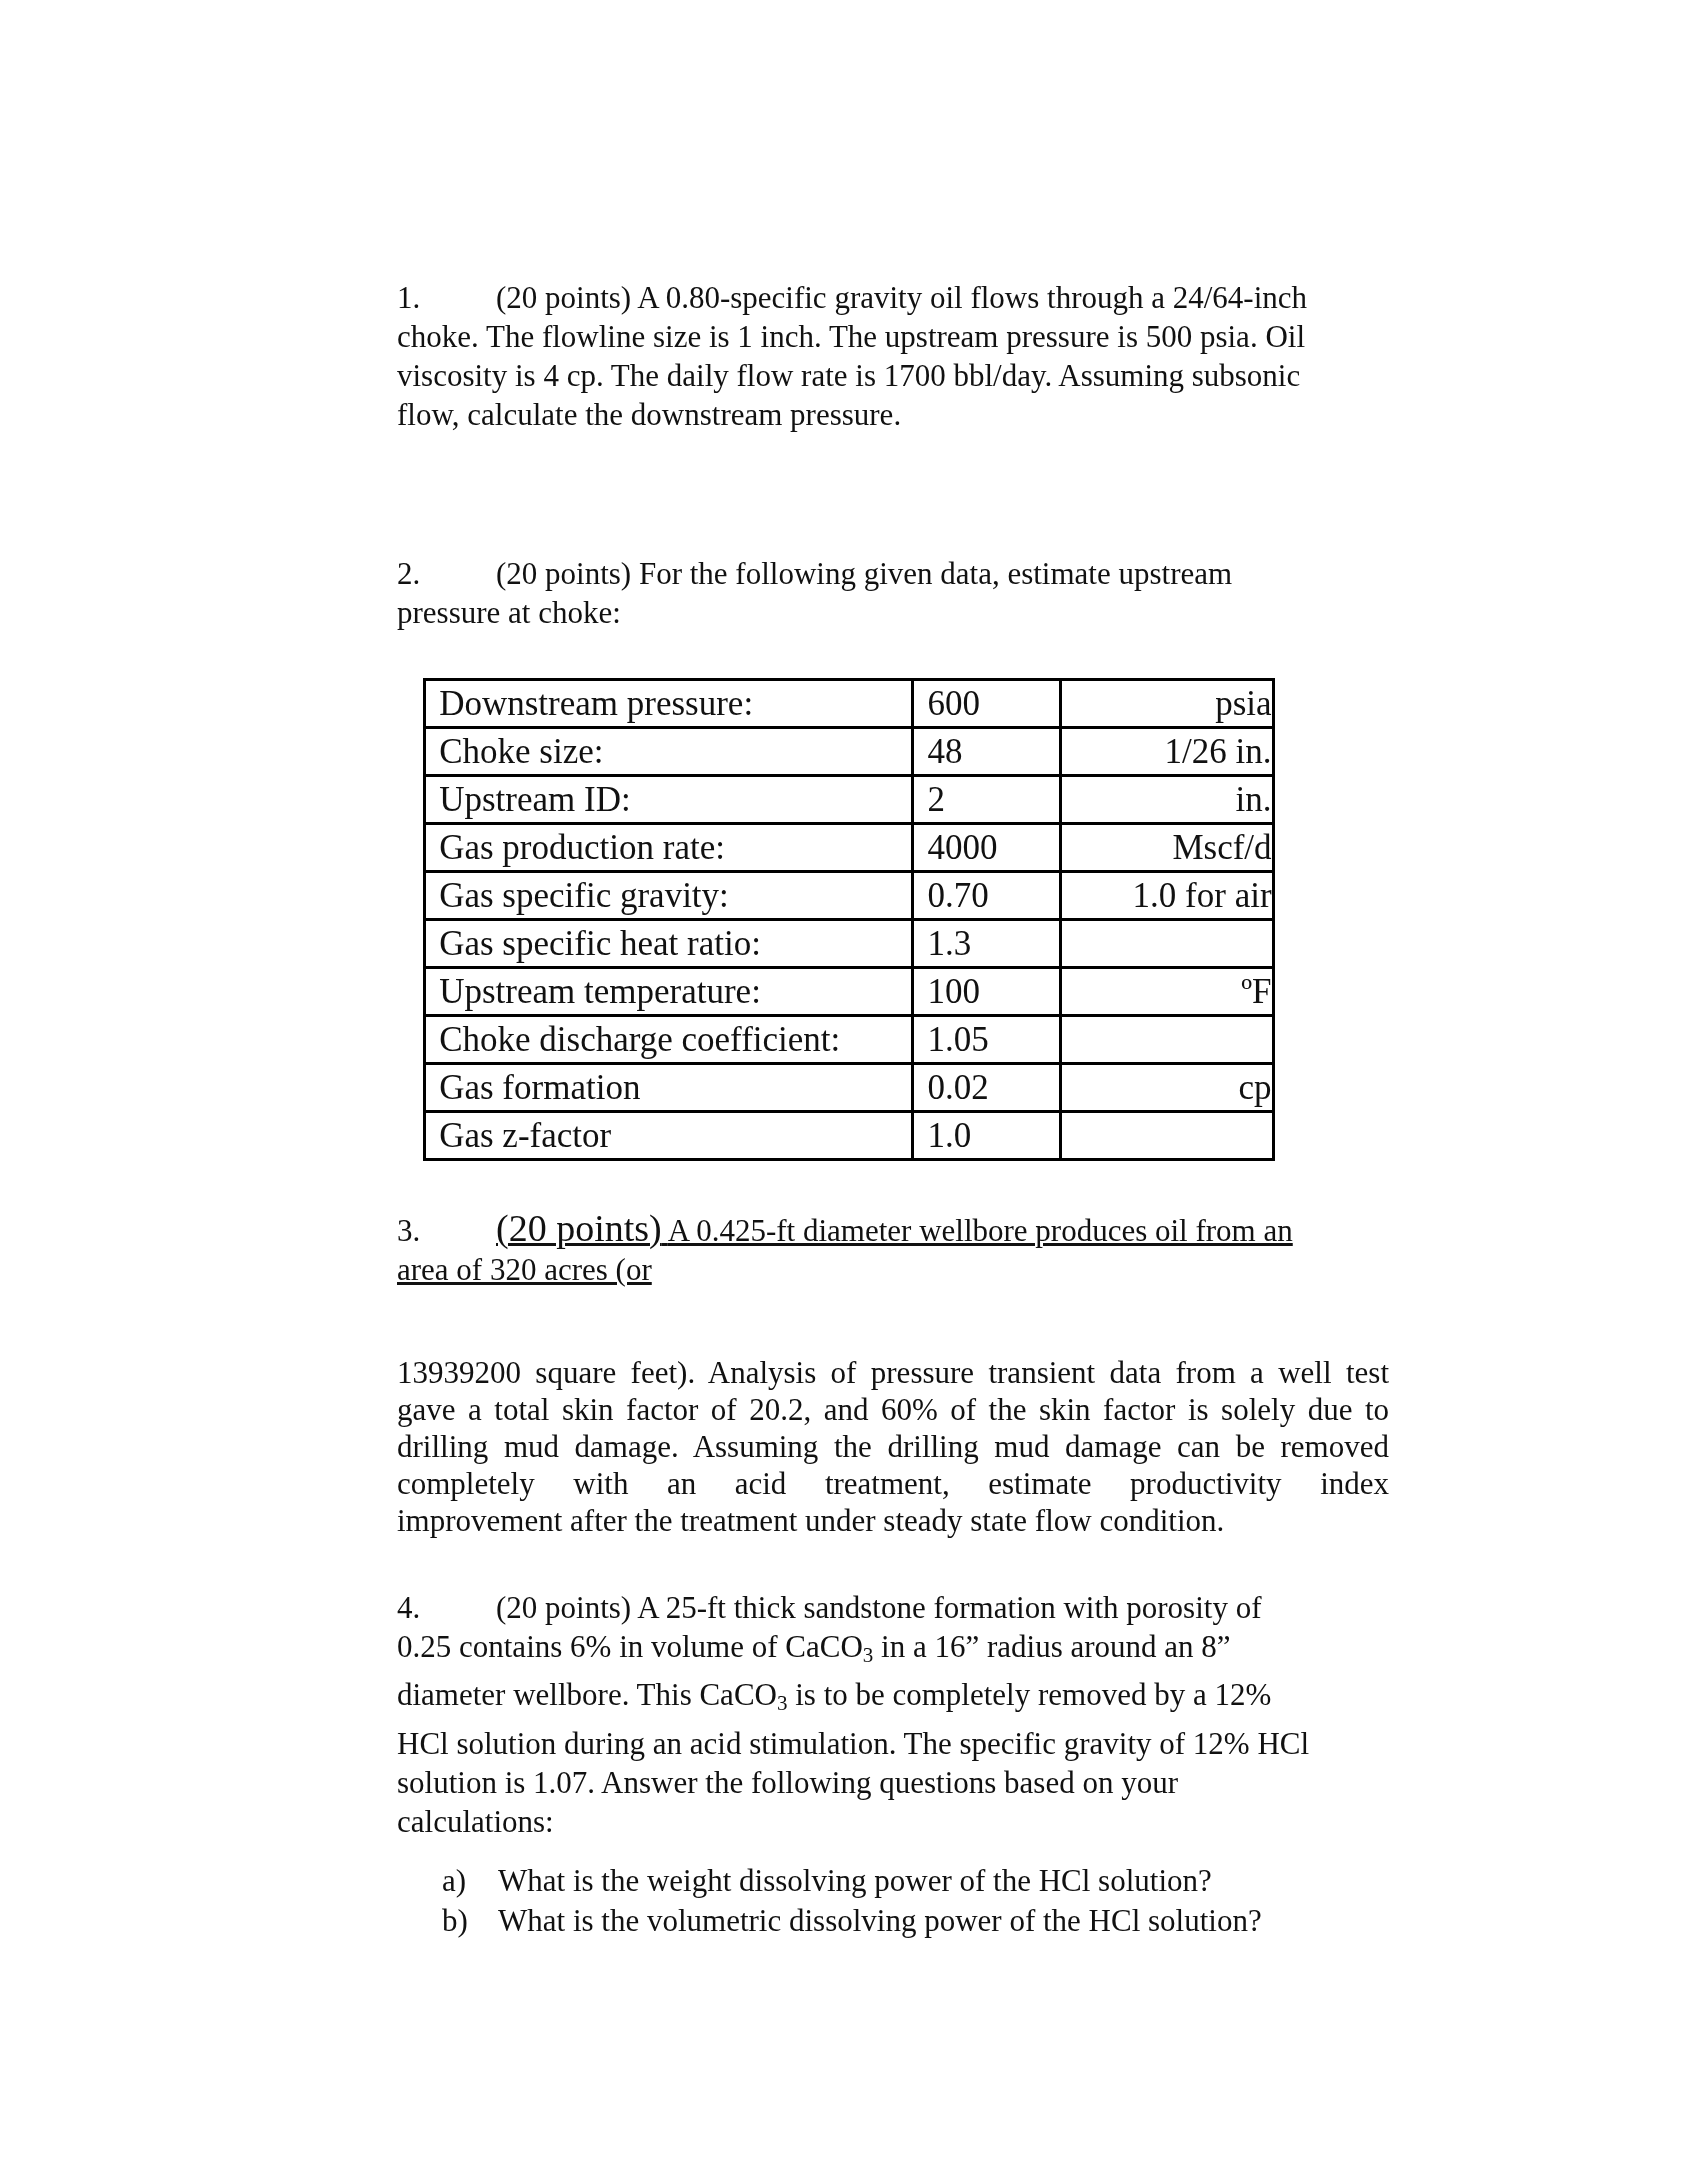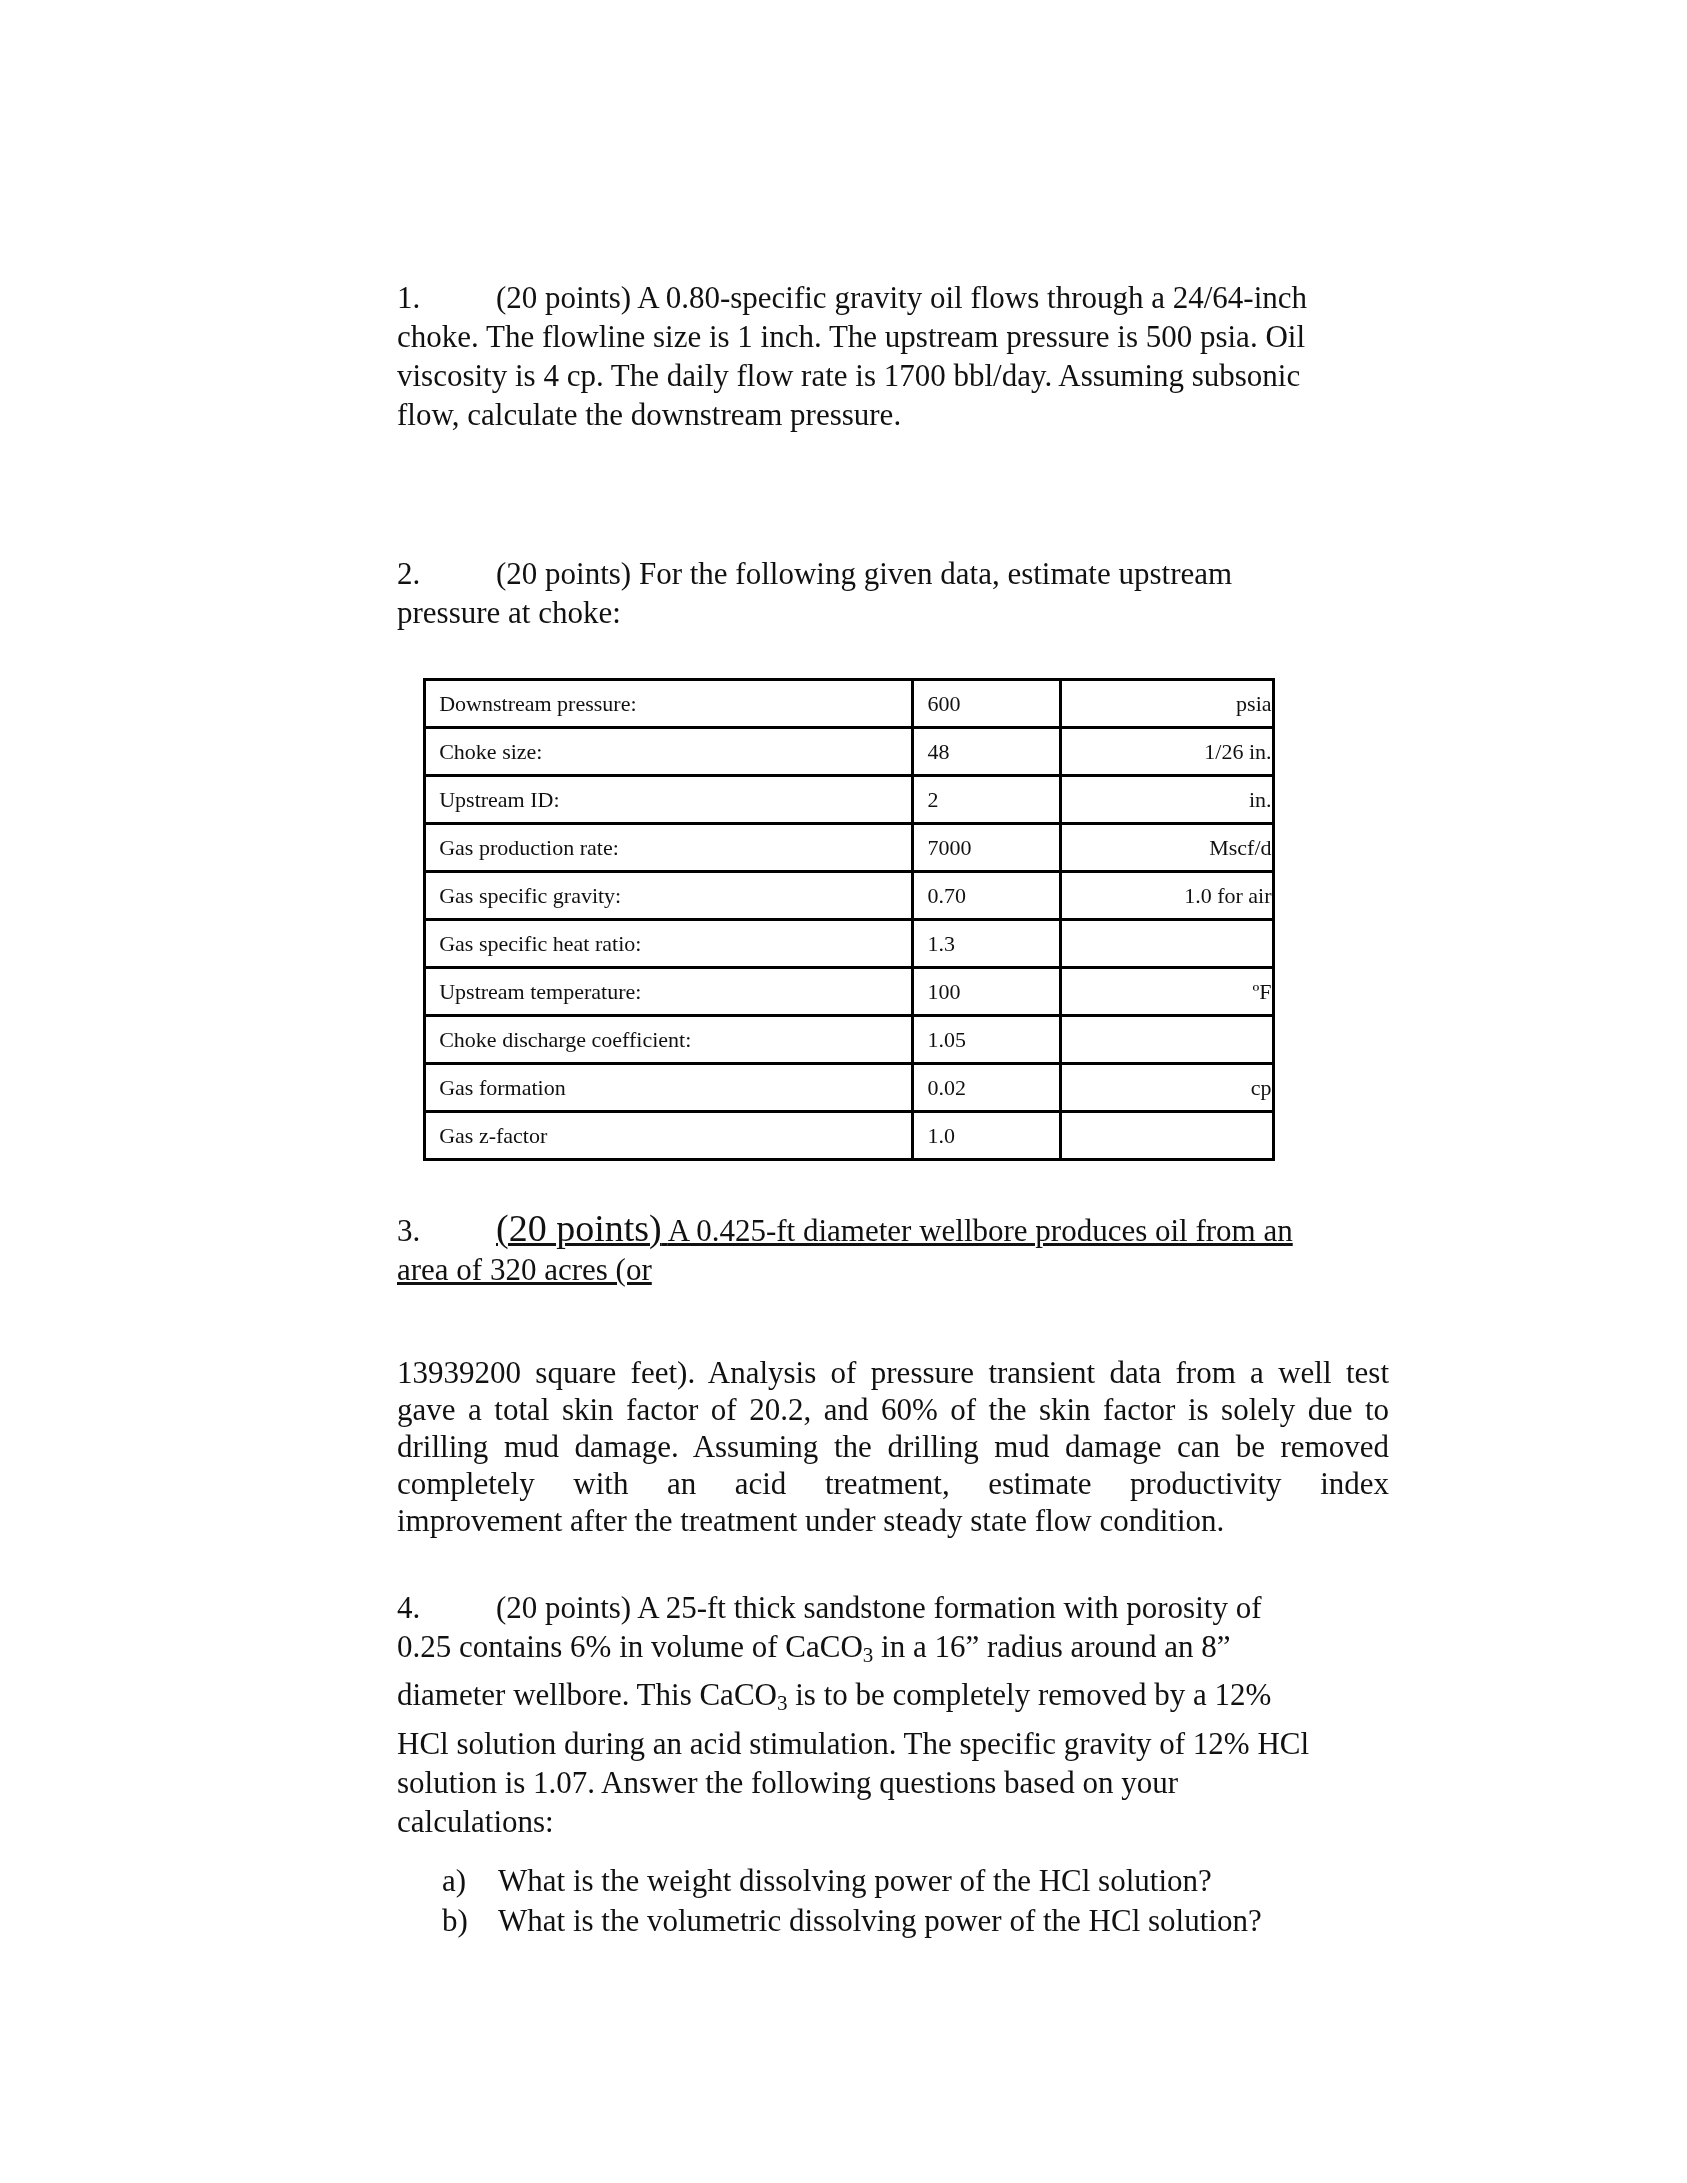--- a/index.html
+++ b/index.html
@@ -1,21 +1,21 @@
 <!DOCTYPE html>
 <html style="font-size:10.6px"><head>
 <meta charset="utf-8">
 <style>
   html, body { margin:0; padding:0; background:#ffffff; }
   body { width:1687px; height:2183px; position:relative; overflow:hidden;
          font-family:"Liberation Serif","DejaVu Serif",serif; color:#111; }
   .para { position:absolute; left:397px; width:992px; font-size:31px; line-height:39px; }
   .para .num { display:inline-block; width:99px; }
   .justify { text-align:justify; }
-  table.given { position:absolute; left:423px; top:678px; border-collapse:collapse; font-size:22px; }
+  table.given { position:absolute; left:423px; top:678px; border-collapse:collapse; font-size:35px; }
   table.given td { border:3.3px solid #000; height:45px; padding:0 0 0 13.2px; vertical-align:middle; line-height:36px; }
   td.c1 { width:472px; }
   td.c2 { width:132px; }
   td.c3 { width:196px;text-align:right; }
   .big { font-size:38px; }
   .sub { font-size:21px; vertical-align:-5.3px; }
   .list { position:absolute; left:442px; width:926px; font-size:31px; line-height:40px; }
   .list div { display:flex; }
   .list .lbl { width:56px; }
 </style>
@@ -46,21 +46,21 @@
         <td class="c2">48</td>
         <td class="c3">1/26 in.</td>
       </tr>
       <tr>
         <td class="c1">Upstream ID:</td>
         <td class="c2">2</td>
         <td class="c3">in.</td>
       </tr>
       <tr>
         <td class="c1">Gas production rate:</td>
-        <td class="c2">7000</td>
+        <td class="c2">4000</td>
         <td class="c3">Mscf/d</td>
       </tr>
       <tr>
         <td class="c1">Gas specific gravity:</td>
         <td class="c2">0.70</td>
         <td class="c3">1.0 for air</td>
       </tr>
       <tr>
         <td class="c1">Gas specific heat ratio:</td>
         <td class="c2">1.3</td>

